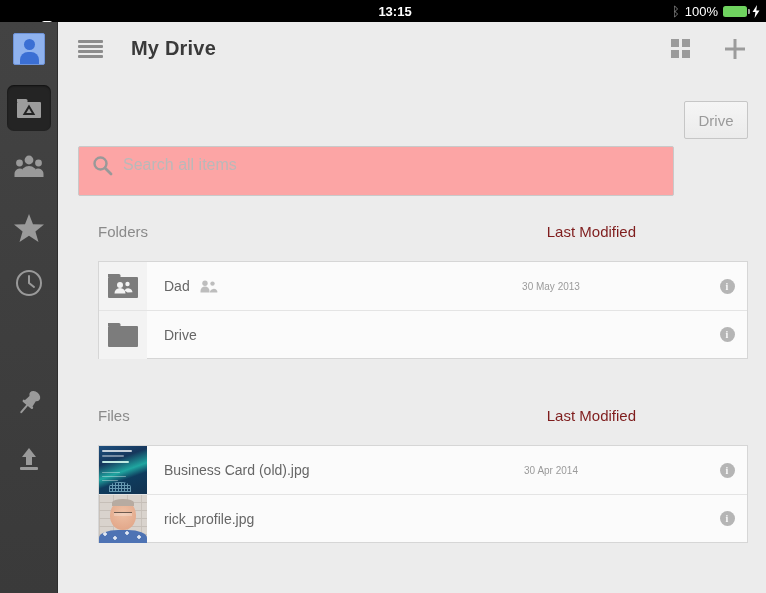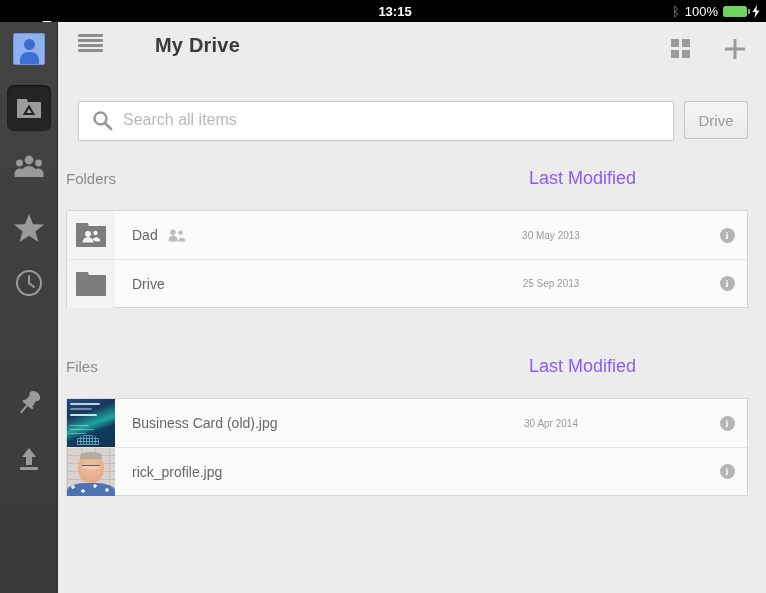--- a/index.html
+++ b/index.html
@@ -23,42 +23,42 @@
   .sb-item { position:absolute; left:0; width:58px; display:flex; justify-content:center; }
   .avatar-tile { width:32px; height:32px; background:#8fb2ee; border:1px solid #6e93d8; border-radius:2px;
     position:relative; overflow:hidden; }
   .avatar-tile .head { position:absolute; left:10px; top:5px; width:11px; height:11px; border-radius:50%; background:#3b6fd4; }
   .avatar-tile .bodyp { position:absolute; left:6px; top:18px; width:19px; height:14px; border-radius:8px 8px 0 0; background:#3b6fd4; }
   .drive-tile { width:44px; height:46px; background:#242424; border-radius:7px;
     display:flex; align-items:center; justify-content:center; box-shadow:inset 0 1px 2px rgba(0,0,0,.6); }
 
   
   .content { position:absolute; left:58px; top:22px; width:708px; height:571px; background:#ececec; }
-  .header { height:53px; display:flex; padding:12px 20px;gap:24px; }
+  .header { height:53px; display:flex; align-items:center; padding:4px 20px; }
   .hamburger { width:25px; display:flex; flex-direction:column; gap:2px; cursor:pointer; }
   .hamburger i { display:block; height:3px; background:#8d8d8d; border-radius:1px; }
   .page-title { margin-left:28px; font-size:20px; font-weight:bold; color:#3a3a3a; letter-spacing:.2px; }
   .header-actions { margin-left:auto; display:flex; align-items:center; gap:34px; }
   .grid-icon { width:19px; height:19px; display:grid; grid-template-columns:8px 8px; grid-template-rows:8px 8px; gap:3px; }
   .grid-icon i { background:#9b9b9b; }
 
   .toolbar { display:flex; align-items:flex-start; padding:26px 18px 0 20px; gap:10px; }
-  .search-box { position:relative; flex:1; height:40px; background:#ffffff; border:1px solid #c9c9c9; border-radius:2px; }
+  .search-box { position:relative; flex:1; height:50px; background:#fca5a5; border:1px solid #c9c9c9; border-radius:2px;margin-top:45px; }
   .search-box input { position:absolute; left:44px; top:0; width:calc(100% - 50px); height:36px; border:none; outline:none;
     font-size:16px; color:#555; background:transparent; font-family:"Liberation Sans",sans-serif; }
   .search-box input::placeholder { color:#b9b9b9; }
   .search-glyph { position:absolute; left:13px; top:8px; }
   .sort-btn { width:64px; height:38px; background:linear-gradient(180deg,#f5f5f5,#ebebeb);
     border:1px solid #c6c6c6; border-radius:2px; color:#9a9a9a; font-size:15px;
     font-family:"Liberation Sans",sans-serif; cursor:pointer; }
 
-  .section { padding:0 18px 0 8px; }
+  .section { padding:0 18px 0 8px;margin-left:32px; }
   .section-head { display:flex; align-items:baseline; margin:27px 0 21px; }
   .section-label { font-size:15px; color:#8a8a8a; }
-  .modified-label { margin-left:auto; margin-right:112px; font-size:18px; color:#8b5cf6; }
+  .modified-label { margin-left:auto; margin-right:112px; font-size:15px; color:#7f1d1d; }
   .rows { background:#0369a1; border:1px solid #d6d6d6; }
   .row { display:flex; align-items:center; height:48px; background:#fbfbfb; cursor:pointer; }
   .row + .row { border-top:1px solid #e4e4e4; }
   .cell-icon { width:48px; height:48px; background:#f3f3f3; display:flex; align-items:center; justify-content:center; flex:none; overflow:hidden; }
   .cell-name { flex:1; padding-left:17px; font-size:14px; color:#666; display:flex; align-items:center; gap:9px; }
   .cell-date { width:220px; text-align:center; padding-right:92px; font-size:10px; color:#9b9b9b; flex:none; }
   .cell-info { width:40px; display:flex; justify-content:center; flex:none; }
   .info-btn { width:15px; height:15px; border-radius:50%; background:#b5b5b5; color:#fbfbfb;
     font-size:10px; font-weight:bold; font-family:"Liberation Serif",serif;
     display:flex; align-items:center; justify-content:center; cursor:pointer; }
@@ -244,21 +244,20 @@
         <div class="row">
           <div class="cell-icon">
             <svg width="32" height="26" viewBox="0 0 32 26">
               <path d="M1 1 h11 a1.5 1.5 0 0 1 1.5 1.5 V4 H1 Z" fill="#7c7c7c"></path>
               <rect x="1" y="4" width="30" height="21" rx="1" fill="#7c7c7c"></rect>
             </svg>
           </div>
           <div class="cell-name">
             <span>Drive</span>
           </div>
-          <div class="cell-date">25 Sep 2013</div>
           <div class="cell-info">
               <div class="info-btn">i</div>
             </div>
         </div>
 
       </div>
     </div>
 
     <div class="section files-section">
       <div class="section-head">

